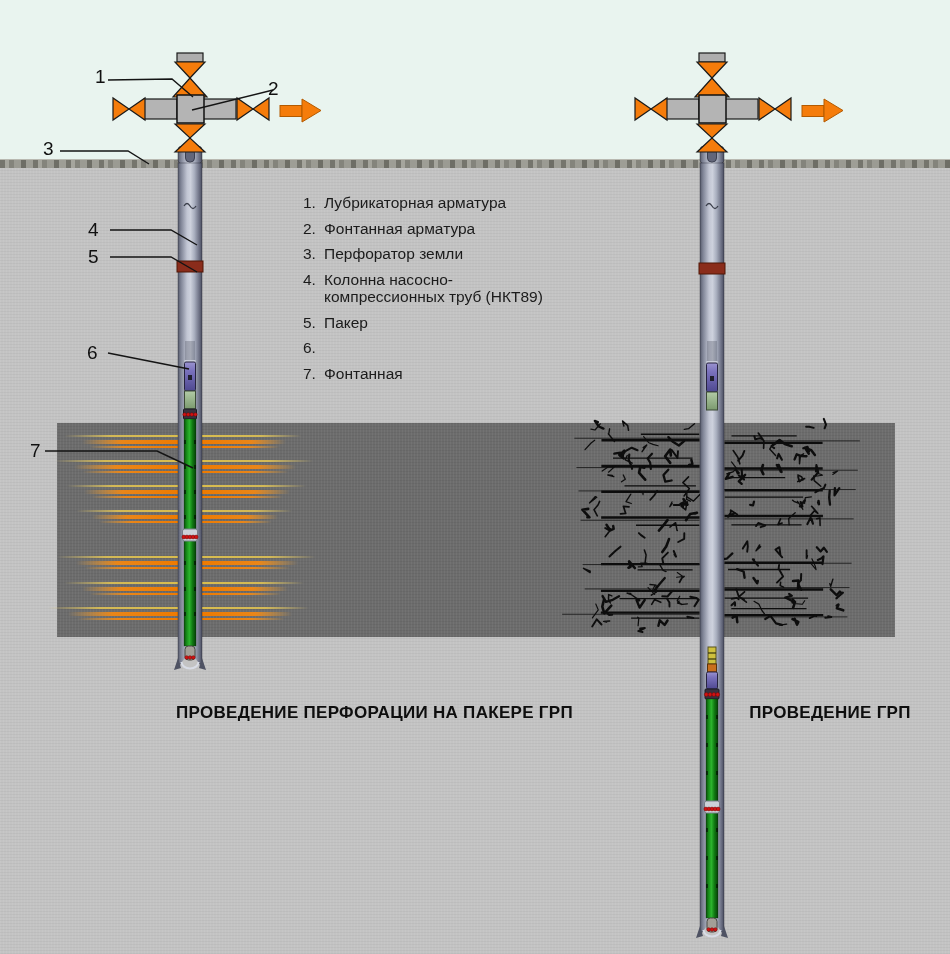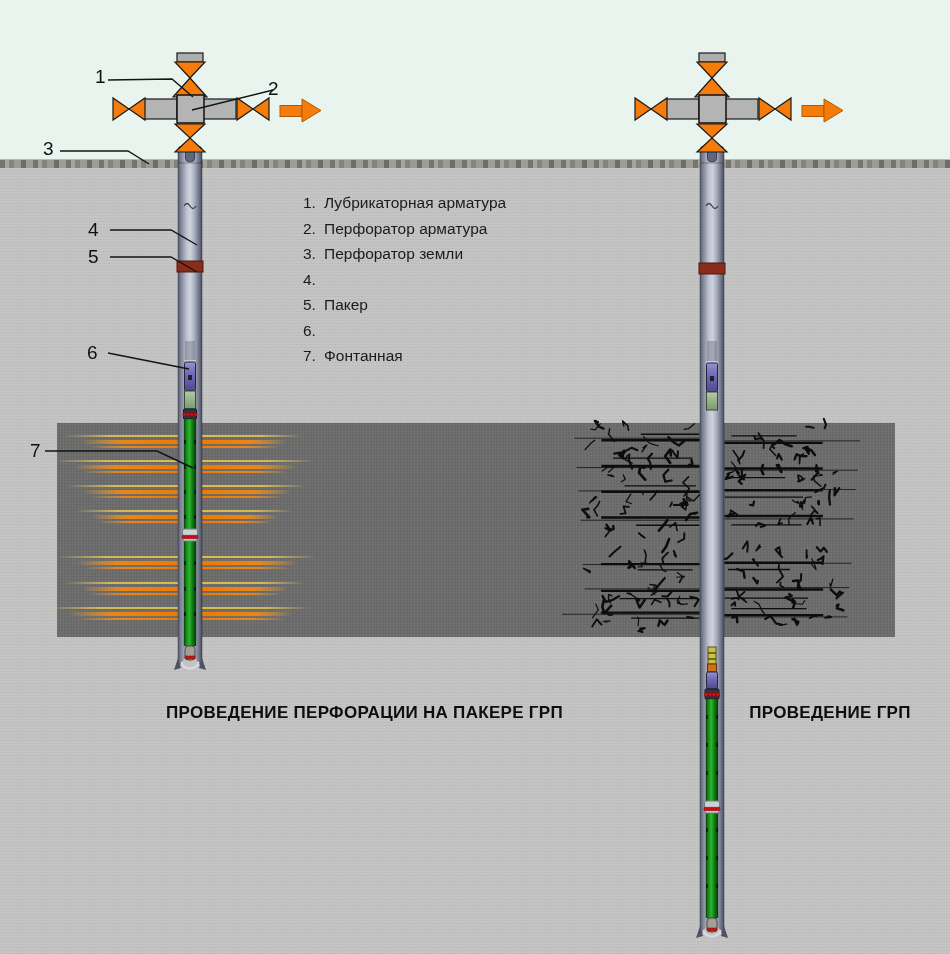--- a/index.html
+++ b/index.html
@@ -18,21 +18,21 @@
       repeating-linear-gradient(0deg, rgba(0,0,0,.05) 0 1px, transparent 1px 3px),
       repeating-linear-gradient(90deg, rgba(255,255,255,.05) 0 1px, transparent 1px 3px);}
   #scene{position:absolute;left:0;top:0;}
   .legend{position:absolute;left:303px;top:194px;width:280px;color:#1b1b1b;font-size:15.5px;}
   .legend-item{display:flex;margin-bottom:8px;line-height:17.5px;}
   .legend-num{width:21px;flex:none;}
   .legend-text{white-space:pre-line;}
   .callout{position:absolute;font-size:19px;color:#101010;}
   .caption{position:absolute;top:703px;font-weight:bold;font-size:17px;color:#0e0e0e;
            text-align:center;letter-spacing:.3px;}
-  .caption-left{left:112px;width:505px;}
+  .caption-left{left:122px;width:505px;}
   .caption-right{left:705px;width:250px;}
 </style>
 </head>
 <body>
 
 <div class="stage">
   <div class="sky"></div>
   <div class="ground"></div>
   <div class="reservoir"></div>
   <div class="surface"></div>
@@ -471,28 +471,30 @@
       </g>
     </svg>
 
   <div class="legend" id="legend">
       <div class="legend-item">
         <span class="legend-num">1.</span>
         <span class="legend-text">Лубрикаторная арматура</span>
       </div>
       <div class="legend-item">
         <span class="legend-num">2.</span>
-        <span class="legend-text">Перфоратор арматура</span>
+        <span class="legend-text">Фонтанная арматура</span>
       </div>
       <div class="legend-item">
         <span class="legend-num">3.</span>
         <span class="legend-text">Перфоратор земли</span>
       </div>
       <div class="legend-item">
         <span class="legend-num">4.</span>
+        <span class="legend-text">Колонна насосно-
+компрессионных труб (НКТ89)</span>
       </div>
       <div class="legend-item">
         <span class="legend-num">5.</span>
         <span class="legend-text">Пакер</span>
       </div>
       <div class="legend-item">
         <span class="legend-num">6.</span>
       </div>
       <div class="legend-item">
         <span class="legend-num">7.</span>

